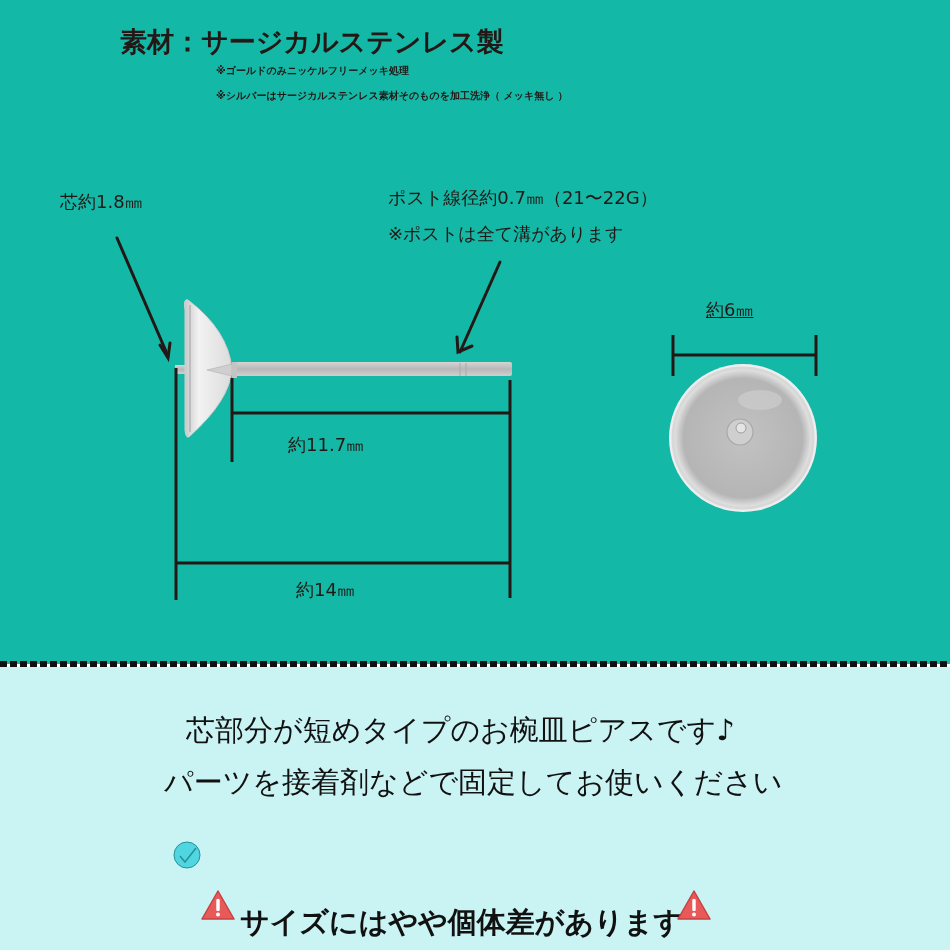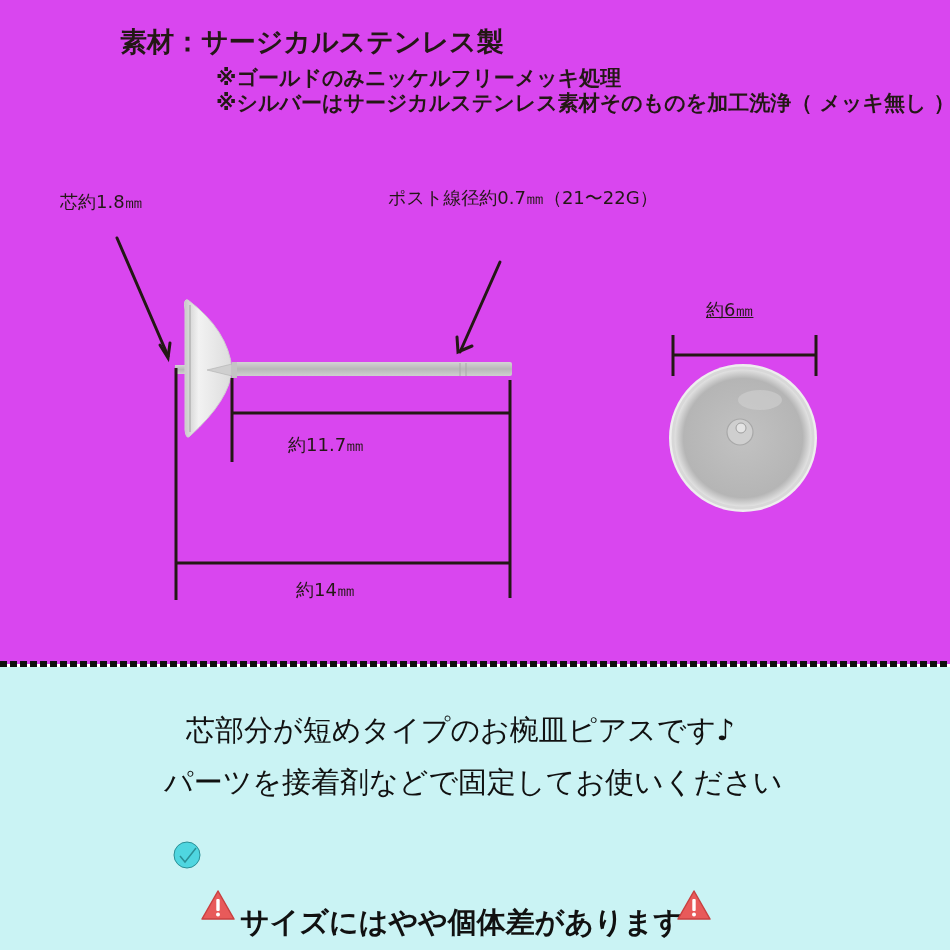--- a/index.html
+++ b/index.html
@@ -1,21 +1,21 @@
 <!DOCTYPE html>
 <html><head>
 <meta charset="utf-8">
 <style>
   html, body { margin:0; padding:0; }
   body { width:950px; height:950px; position:relative; overflow:hidden; background:#ffffff;
          font-family:"DejaVu Sans", "Liberation Sans", sans-serif; color:#231815; }
   .abs { position:absolute; }
-  .top { position:absolute; left:0; top:0; width:950px; height:664px; background:#d946ef; }
+  .top { position:absolute; left:0; top:0; width:950px; height:664px; background:#14b8a6; }
   .title { left:120px; top:24px; font-size:27px; font-weight:bold; letter-spacing:0px; white-space:nowrap; }
-  .note { left:216px; font-size:21px; font-weight:bold; white-space:nowrap; }
+  .note { left:216px; font-size:10px; font-weight:bold; white-space:nowrap; }
   .label { font-size:18px; white-space:nowrap; color:#231815; }
   .dash-line { position:absolute; left:0; top:661px; width:950px; height:6px;
     background: repeating-linear-gradient(90deg, #111 0 7px, transparent 7px 10px); }
   .bottom { position:absolute; left:0; top:667px; width:950px; height:283px; background:#caf3f4; }
   .bline { position:absolute; white-space:nowrap; font-size:29px; color:#111; }
   .bline.bold { font-weight:bold; }
   svg { position:absolute; left:0; top:0; }
 </style>
 </head>
 <body>
@@ -80,20 +80,21 @@
       <circle cx="743" cy="438" r="74" fill="#eeeeee"></circle>
       <circle cx="743" cy="438" r="70" fill="url(#discg)" stroke="#d8d8d8" stroke-width="3"></circle>
       <ellipse cx="760" cy="400" rx="22" ry="10" fill="#d0d0d0" opacity="0.6"></ellipse>
       <circle cx="740" cy="432" r="13" fill="#cfcfcf" stroke="#a8a8a8" stroke-width="1.2"></circle>
       <circle cx="741" cy="428" r="5" fill="#e4e4e4" stroke="#9e9e9e" stroke-width="1"></circle>
     </g>
   </svg>
 
   <div class="abs label" style="left:60px; top:190px;">芯約1.8㎜</div>
   <div class="abs label" style="left:388px; top:186px;">ポスト線径約0.7㎜（21〜22G）</div>
+  <div class="abs label" style="left:388px; top:222px;">※ポストは全て溝があります</div>
   <div class="abs label" style="left:288px; top:433px;">約11.7㎜</div>
   <div class="abs label" style="left:296px; top:578px;">約14㎜</div>
   <div class="abs label" style="left:706px; top:298px;text-decoration:underline;">約6㎜</div>
 </div>
 
 <div class="dash-line"></div>
 
 <div class="bottom">
   <div class="bline" style="left:186px; top:44px;">芯部分が短めタイプのお椀皿ピアスです♪</div>
   <div class="bline" style="left:164px; top:96px;">パーツを接着剤などで固定してお使いください</div>

